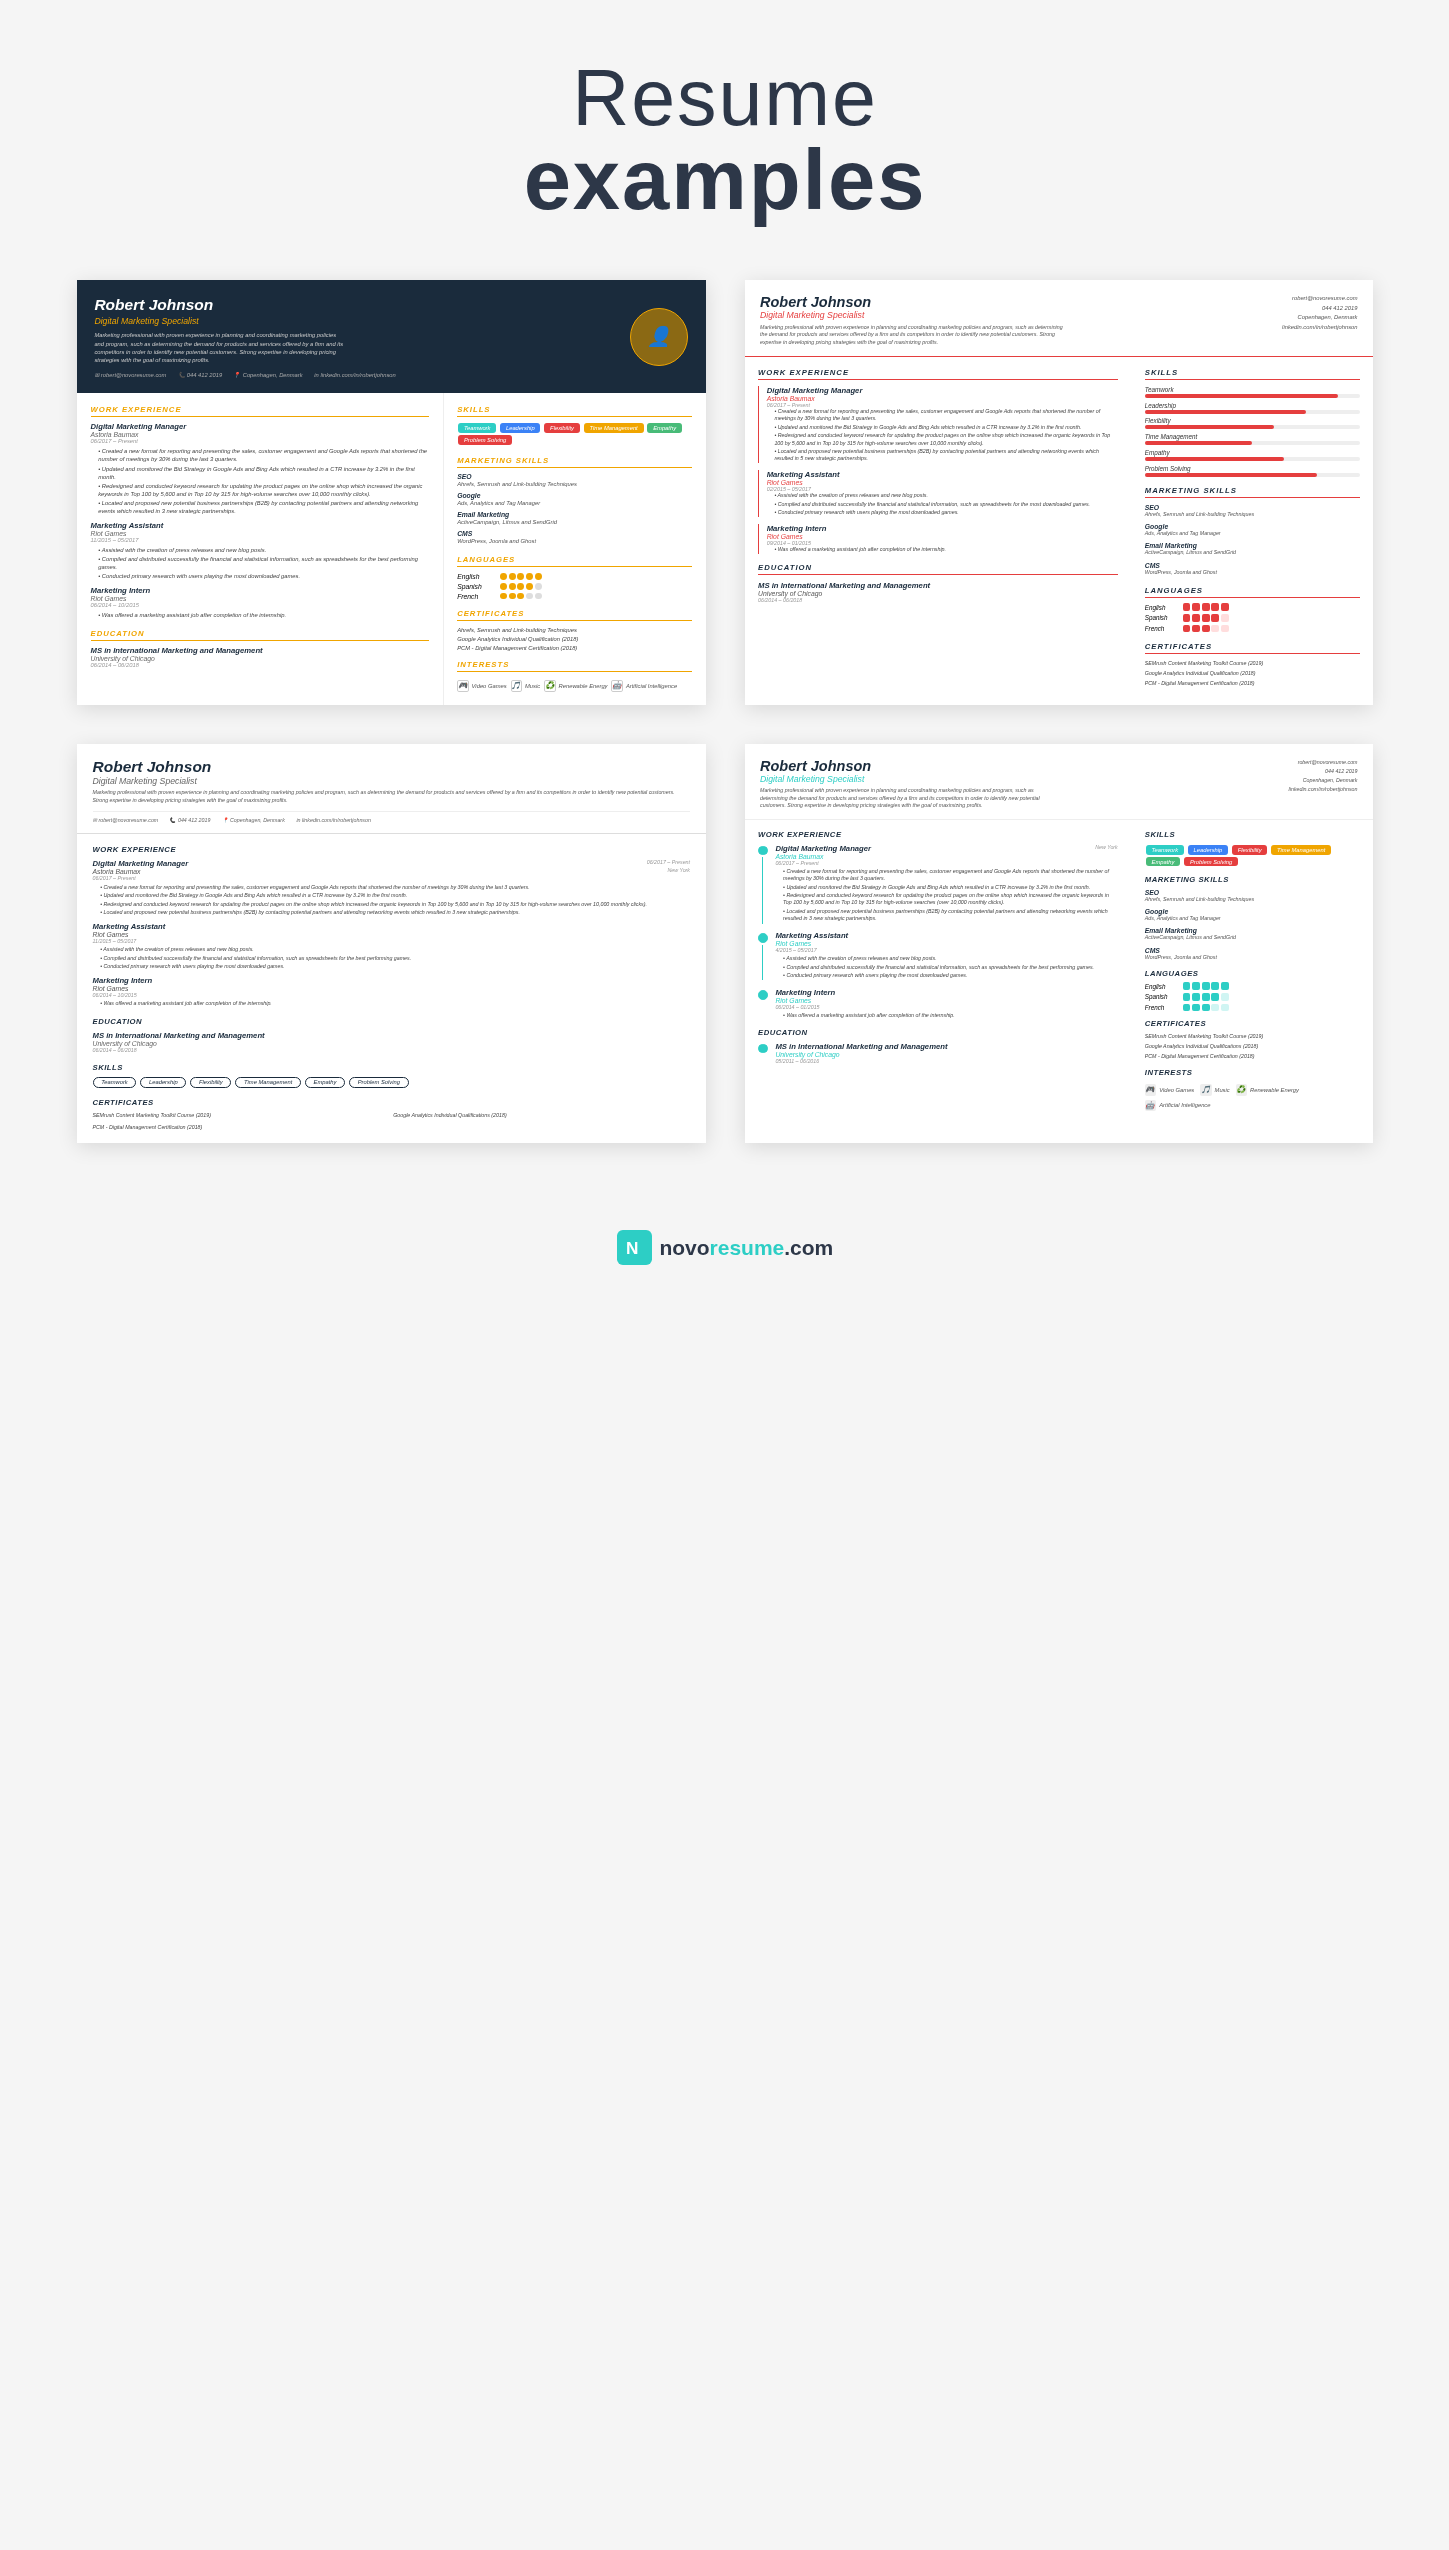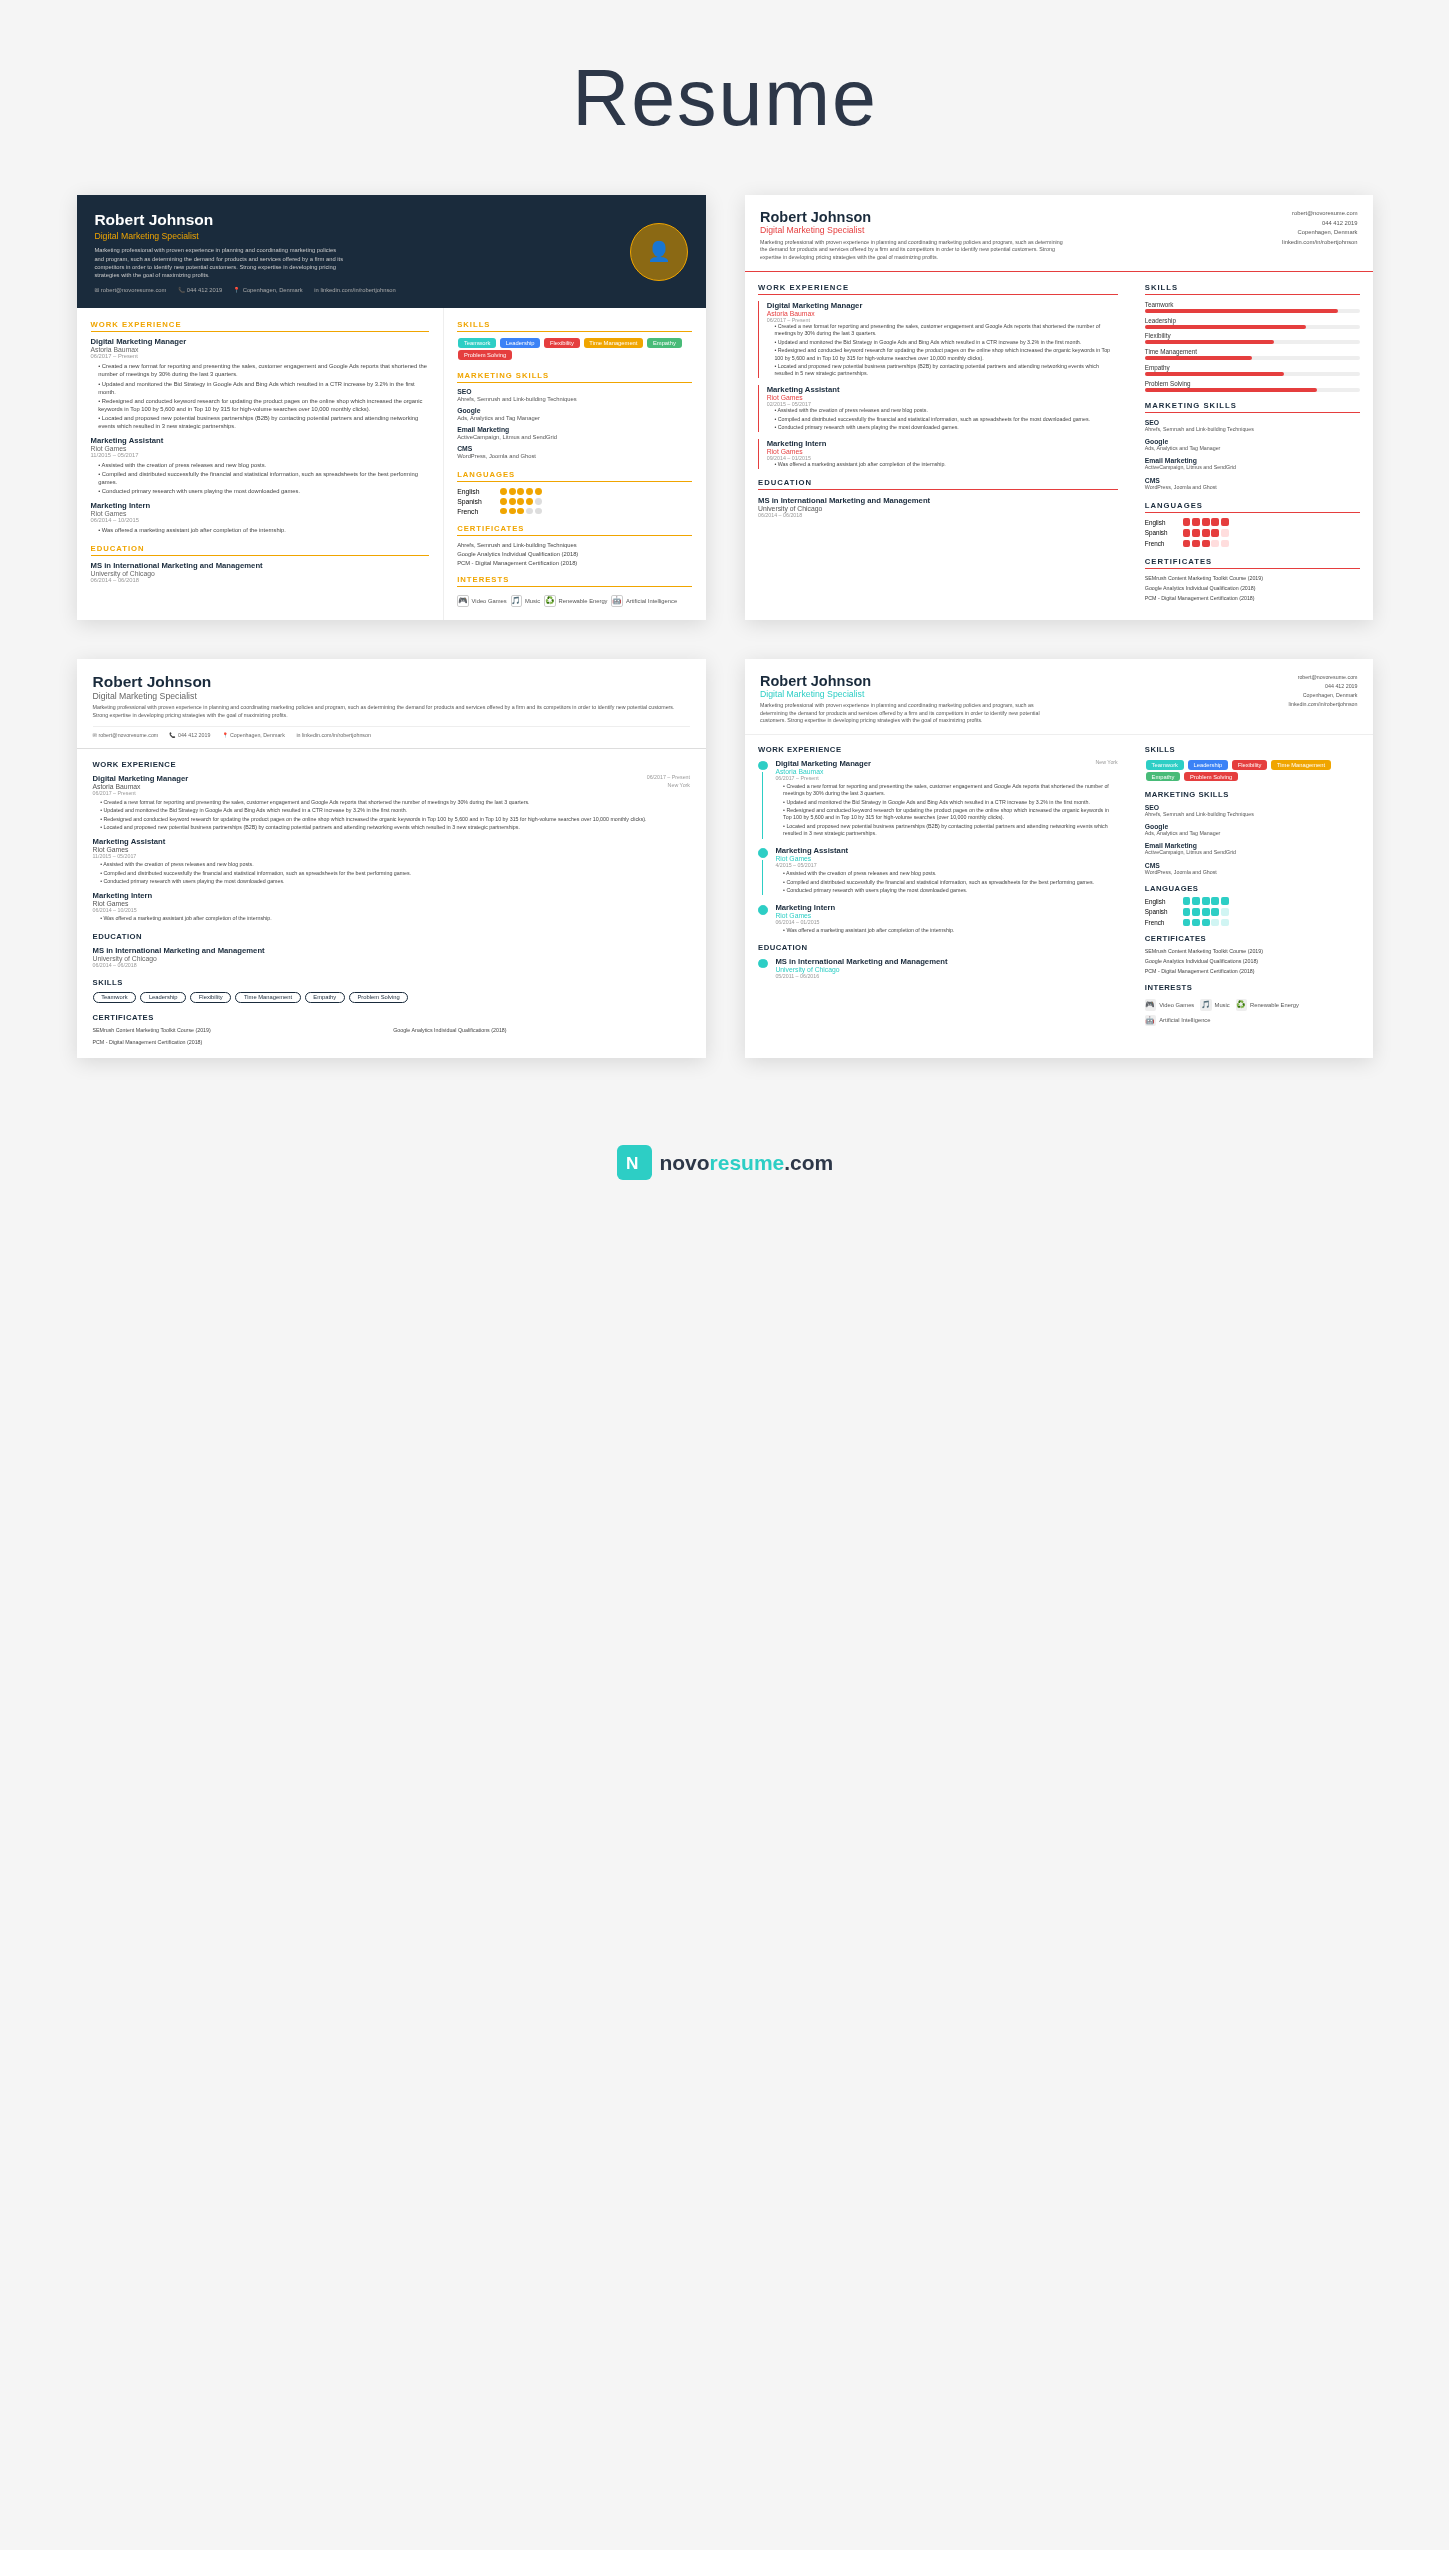--- a/index.html
+++ b/index.html
@@ -37,20 +37,21 @@
       gap: 39px;
       padding: 19.3px 77px 58px;
     }
 
     
     .resume-card {
       background: #fff;
       box-shadow: 0 3.9px 19.3px rgba(0,0,0,0.12);
       overflow: hidden;
       font-size: 6.8px;
+      font-style: italic;
     }
 
     
     .resume1 { font-size: 6.8px; }
     .resume1 .r-header {
       background: #1a2b3c;
       color: #fff;
       padding: 15.5px 17.4px;
       display: flex;
       align-items: center;
@@ -341,20 +342,21 @@
       font-weight: 700;
       color: #2d3748;
     }
     .footer-domain span { color: #2dcec5; }
   </style>
 </head>
 <body>
 
 <div class="page-header">
   <div class="page-title-resume">Resume</div>
+  <div class="page-title-examples">examples</div>
 </div>
 
 <div class="resumes-grid">
 
   <div class="resume-card resume1">
 
     <div class="r-header">
       <div class="r-header-left">
         <div class="r-name">Robert Johnson</div>
         <div class="r-title">Digital Marketing Specialist</div>

